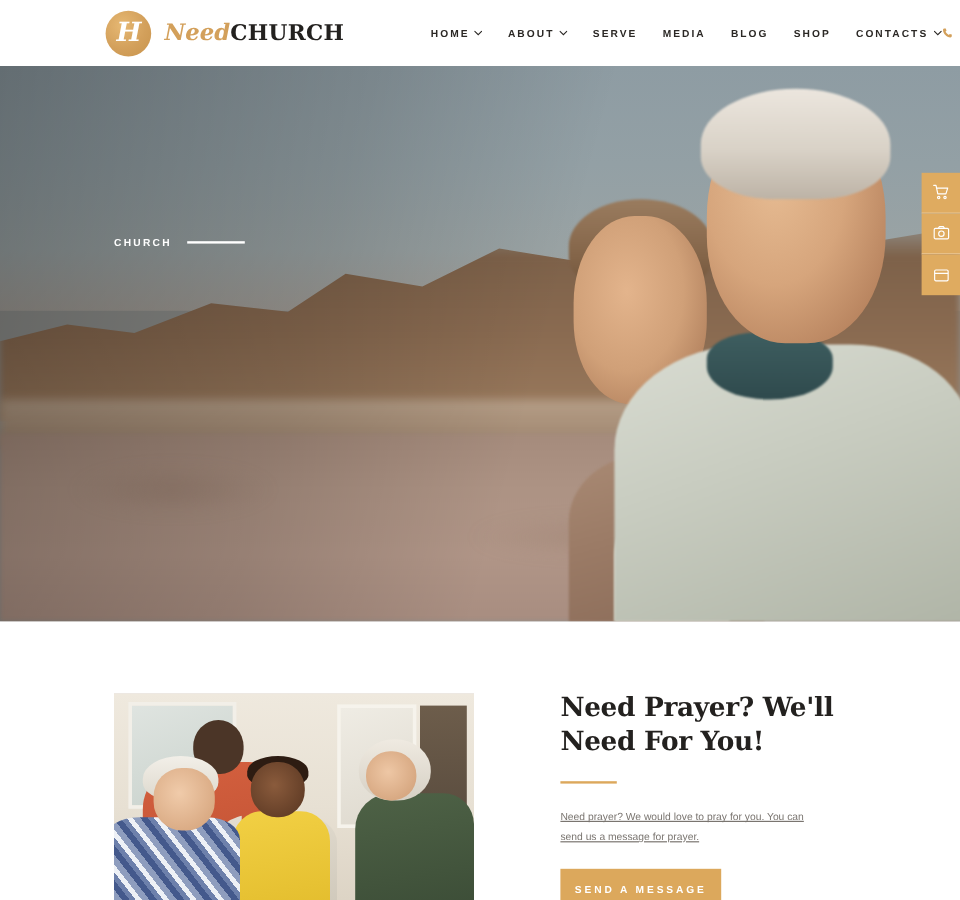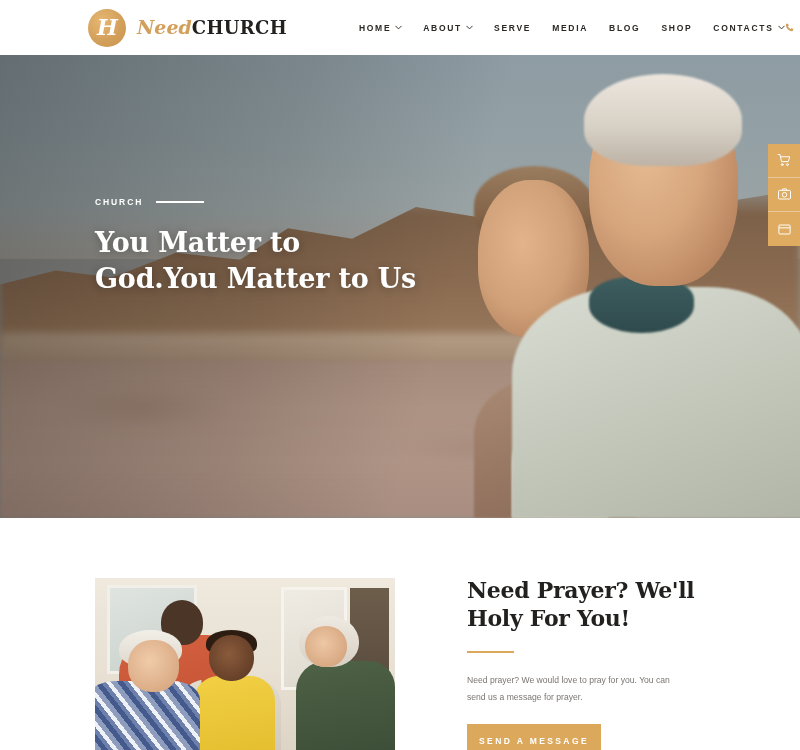--- a/index.html
+++ b/index.html
@@ -240,20 +240,21 @@
   .prayer-copy { position:absolute; left:467px; top:58px; width:250px; }
   .prayer-title {
     font-family:"DejaVu Serif", serif;
     font-weight:700; font-size:22px; line-height:1.28;
     color:#23211f; letter-spacing:-0.3px;
   }
   .rule-gold { width:47px; height:2px; background:#dca85c; margin:19px 0 19px; }
   .prayer-text {
     font-size:8.6px; line-height:1.95; color:#7a7570;
     max-width:218px;
+    text-decoration:underline;
   }
   .prayer-btn { margin-top:18px; width:134px; height:35px; }
 </style>
 </head>
 <body>
 
 <div class="page">
 
   <div class="header">
 
@@ -333,24 +334,20 @@
         <div class="c-man-hair"></div>
       </div>
       <div class="hero-warm"></div>
     </div>
 
     <div class="hero-inner">
       <div class="hero-copy">
         <div class="eyebrow-row">
           <span class="eyebrow">CHURCH</span>
           <span class="eyebrow-line"></span>
-        </div>
-        <div class="hero-title">
-          <div>You Matter to</div>
-          <div>God.You Matter to Us</div>
         </div>
       </div>
     </div>
 
     <div class="side-tabs">
       <div class="side-tab">
         <span>
           <svg width="15" height="15" viewBox="0 0 20 20" fill="none" stroke="#ffffff" stroke-width="1.3" stroke-linecap="round" stroke-linejoin="round">
             <path d="M1.5 2 H4 L6 11.5 H15 L17 5 H5"></path>
             <circle cx="7" cy="15.5" r="1.3"></circle>
@@ -397,21 +394,21 @@
         <div class="p3-head"></div>
         <div class="p2-body"></div>
         <div class="p2-hair"></div>
         <div class="p2-head"></div>
       </div>
     </div>
 
     <div class="prayer-copy">
       <div class="prayer-title">
         <div>Need Prayer? We'll</div>
-        <div>Holy For You!</div>
+        <div>Need For You!</div>
       </div>
       <div class="rule-gold"></div>
       <p class="prayer-text">Need prayer? We would love to pray for you. You can send us a message for prayer.</p>
       <button class="btn prayer-btn">SEND A MESSAGE</button>
     </div>
   </div>
 
 </div>
 
 </body></html>

